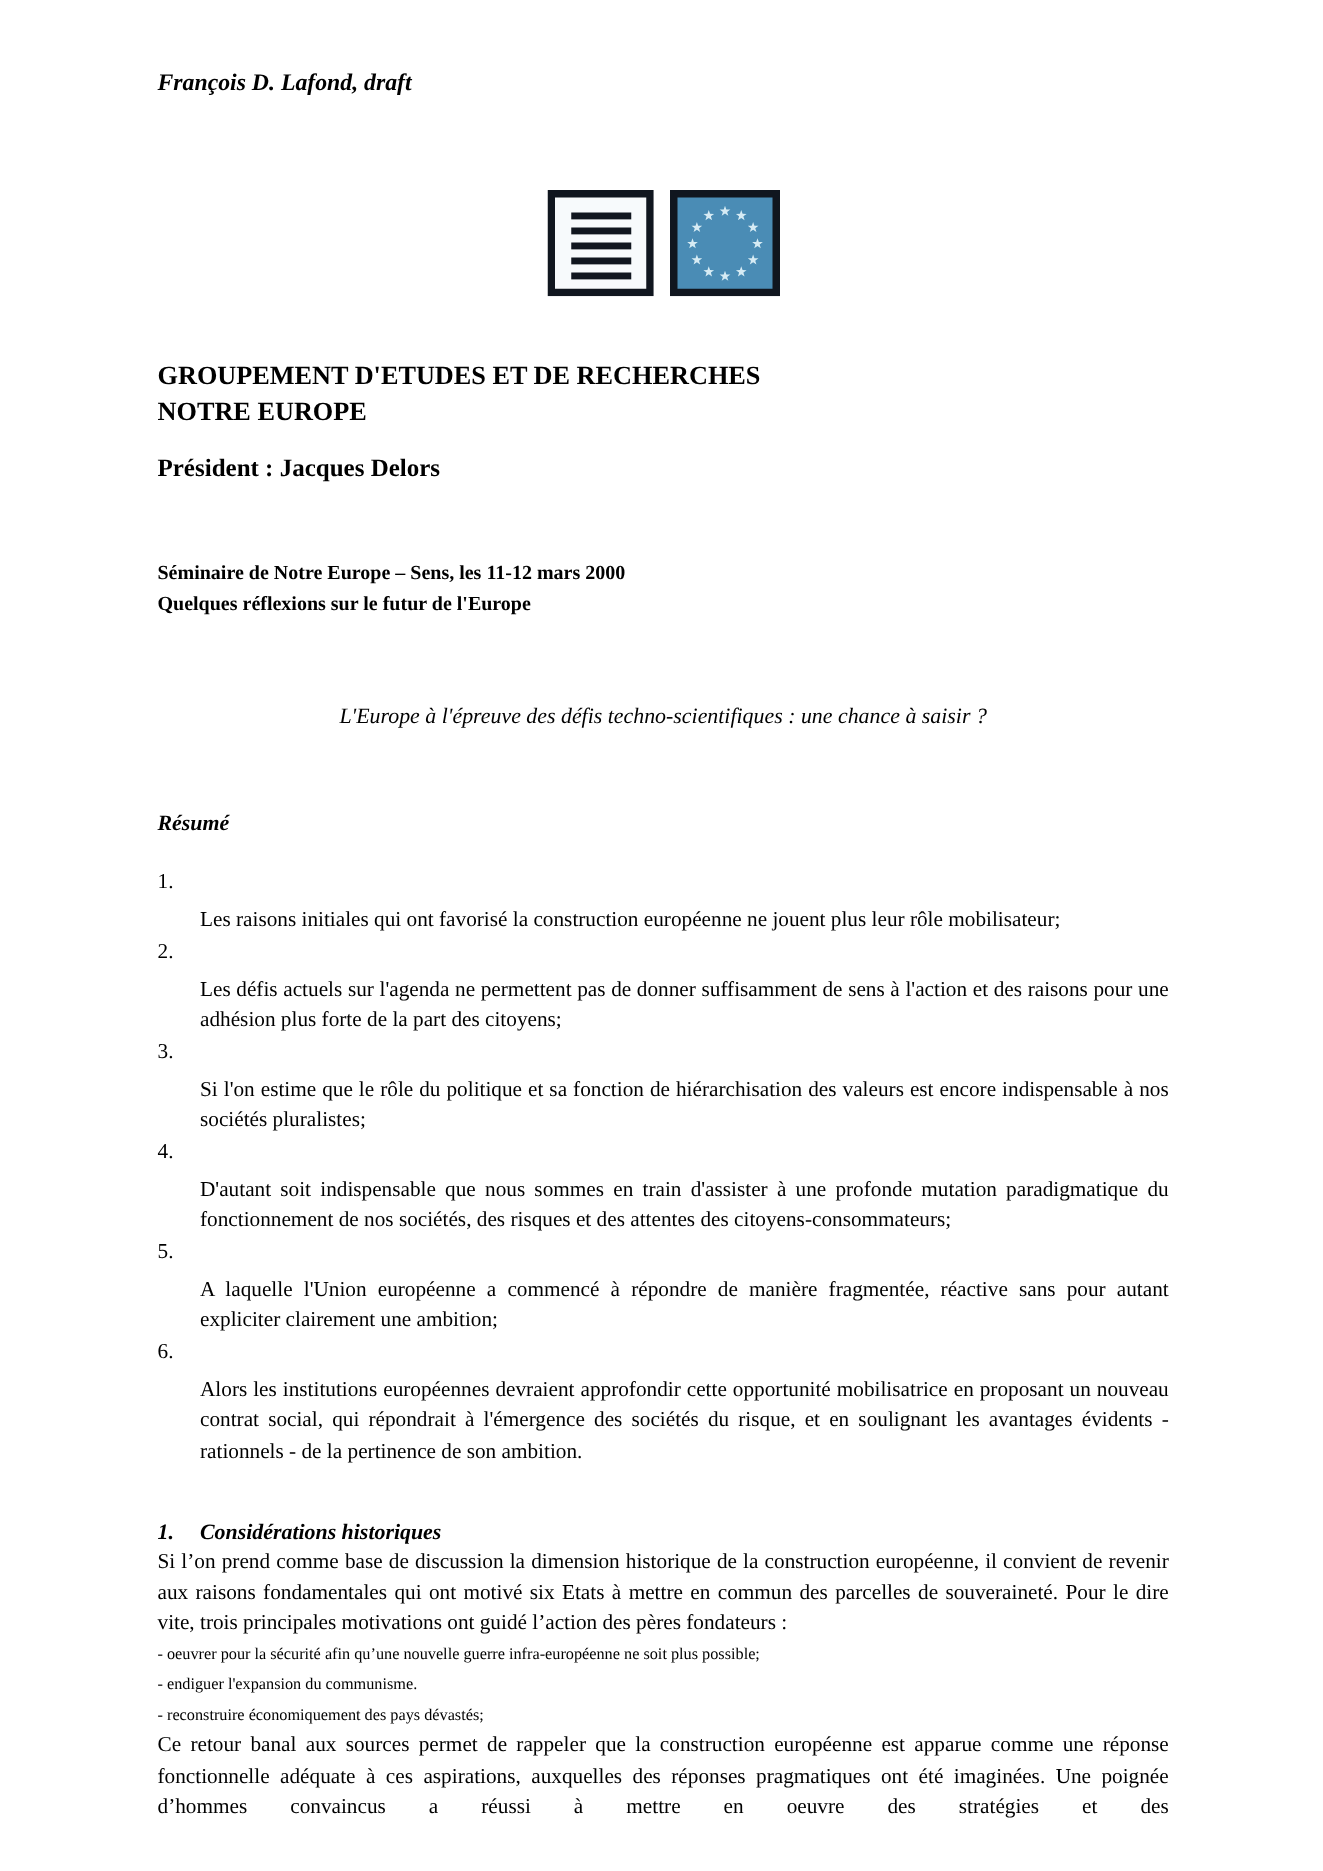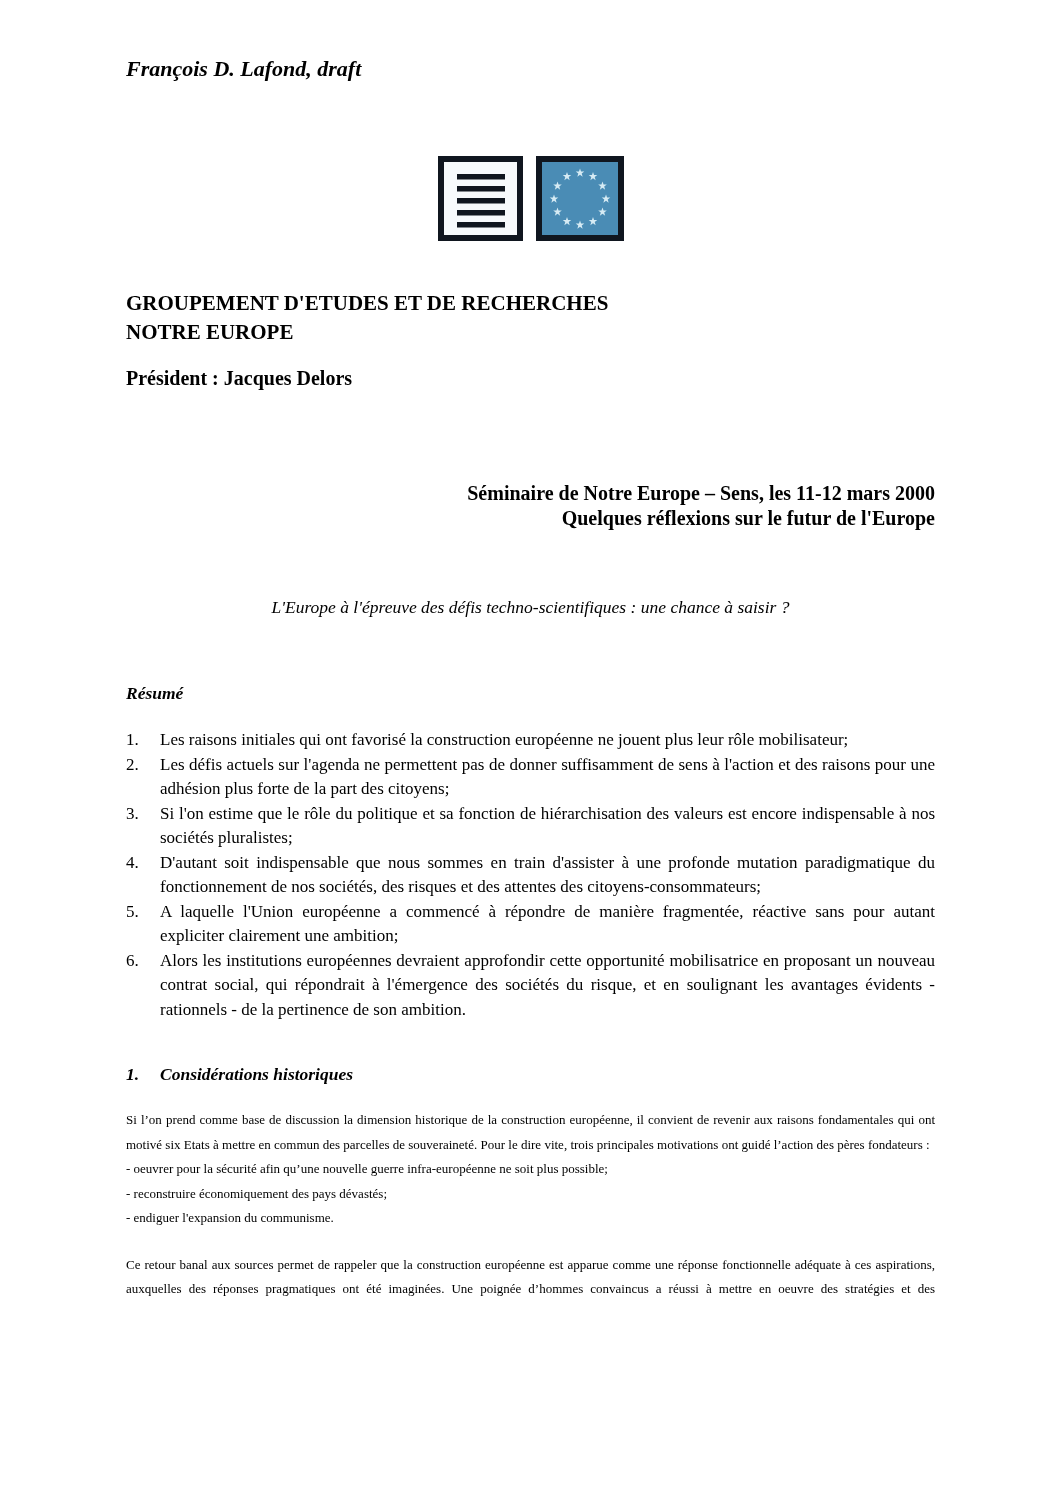--- a/index.html
+++ b/index.html
@@ -13,21 +13,21 @@
   }
   .page {
     width: 1058px;
     height: 1497px;
     padding: 0 123px 0 126px;
     position: relative;
     background: #ffffff;
   }
   .author-note {
     margin-top: 56px;
-    font-size: 22px;
+    font-size: 19px;
     font-weight: bold;
     font-style: italic;
   }
   .logos {
     margin-top: 74px;
     display: flex;
     justify-content: center;
     align-items: center;
     gap: 13px;
   }
@@ -40,24 +40,24 @@
     line-height: 29px;
   }
   .president {
     margin-top: 18px;
     text-align: left;
     font-weight: bold;
     font-size: 20px;
     line-height: 26px;
   }
   .seminar {
-    margin-top: 90px;
-    text-align: right;
-    font-weight: bold;
-    font-size: 20px;
+    margin-top: 58px;
+    text-align: left;
+    font-weight: bold;
+    font-size: 16px;
     line-height: 25px;
   }
   .subtitle {
     margin-top: 64px;
     text-align: center;
     font-style: italic;
     font-size: 17.5px;
     line-height: 24px;
   }
   .resume-heading {
@@ -66,33 +66,32 @@
     font-weight: bold;
     font-size: 17.5px;
   }
   .resume-list { margin-top: 24px; }
   .list-item {
     display: flex;
     font-size: 17px;
     line-height: 24.5px;
   }
   .list-item .num { width: 34px; flex: none; }
-  .list-item .li-text { flex: 1; text-align: justify; }
+  .list-item .li-text { flex: 1; text-align: justify; margin-top: 31px; }
   .section-heading {
     margin-top: 40px;
     display: flex;
     font-style: italic;
     font-weight: bold;
     font-size: 17.5px;
     line-height: 24px;
   }
   .section-heading .num { width: 34px; flex: none; }
   .para {
-    margin-top: 22px;
-    font-size: 13px;
+    font-size: 17px;
     line-height: 24.5px;
     text-align: justify;
   }
   .para.justify-last { text-align-last: justify; }
   .dash-line {
     font-size: 13px;
     line-height: 24.5px;
   }
 </style>
 </head>
@@ -184,19 +183,19 @@
 
   <div class="section-heading">
     <span class="num">1.</span>
     <span>Considérations historiques</span>
   </div>
 
   <div class="para">Si l’on prend comme base de discussion la dimension historique de la construction européenne, il convient de revenir aux raisons fondamentales qui ont motivé six Etats à mettre en commun des parcelles de souveraineté. Pour le dire vite, trois principales motivations ont guidé l’action des pères fondateurs :</div>
 
   <div>
     <div class="dash-line">- oeuvrer pour la sécurité afin qu’une nouvelle guerre infra-européenne ne soit plus possible;</div>
+    <div class="dash-line">- endiguer l'expansion du communisme.</div>
     <div class="dash-line">- reconstruire économiquement des pays dévastés;</div>
-    <div class="dash-line">- endiguer l'expansion du communisme.</div>
   </div>
 
   <div class="para justify-last">Ce retour banal aux sources permet de rappeler que la construction européenne est apparue comme une réponse fonctionnelle adéquate à ces aspirations, auxquelles des réponses pragmatiques ont été imaginées. Une poignée d’hommes convaincus a réussi à mettre en oeuvre des stratégies et des</div>
 
 </div>
 
 </body></html>

